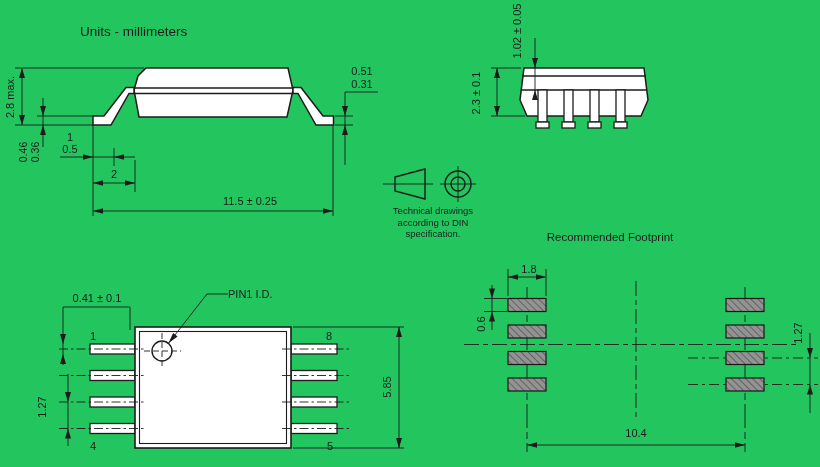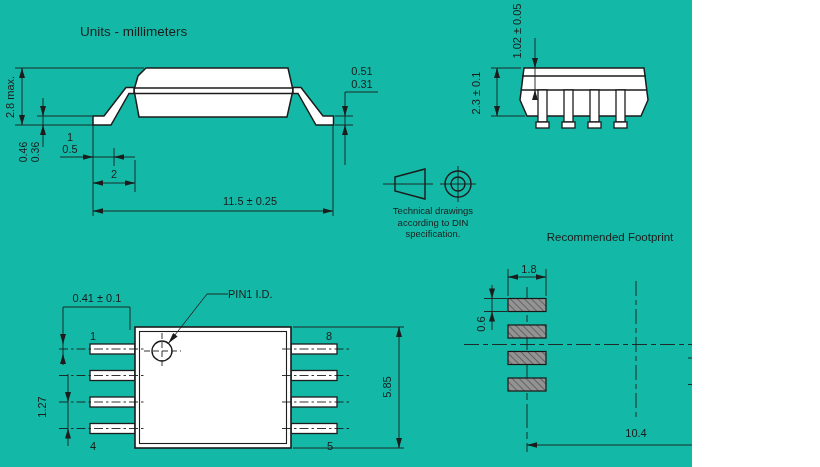--- a/index.html
+++ b/index.html
@@ -1,16 +1,16 @@
 <!DOCTYPE html>
 <html><head>
 <meta charset="utf-8">
 <style>
   html,body{margin:0;padding:0;background:#ffffff;}
-  .page{width:692px;height:467px;background:#14b8a6;position:relative;overflow:hidden;}
+  .page{width:820px;height:467px;background:#22c55e;position:relative;overflow:hidden;}
   svg text{font-family:"Liberation Sans","DejaVu Sans",sans-serif;fill:#1c1c1c;}
   .dim{font-size:11px;}
   .dimsm{font-size:10.5px;}
   .note{font-size:9.5px;}
   .title{font-size:13.5px;}
   .fptitle{font-size:11.5px;}
   .ol{fill:#ffffff;stroke:#1c1c1c;stroke-width:1.5;stroke-linejoin:miter;}
   .ol2{fill:none;stroke:#1c1c1c;stroke-width:1.5;}
   .thin{fill:none;stroke:#1c1c1c;stroke-width:0.9;}
   .ah{fill:#1c1c1c;stroke:none;}

